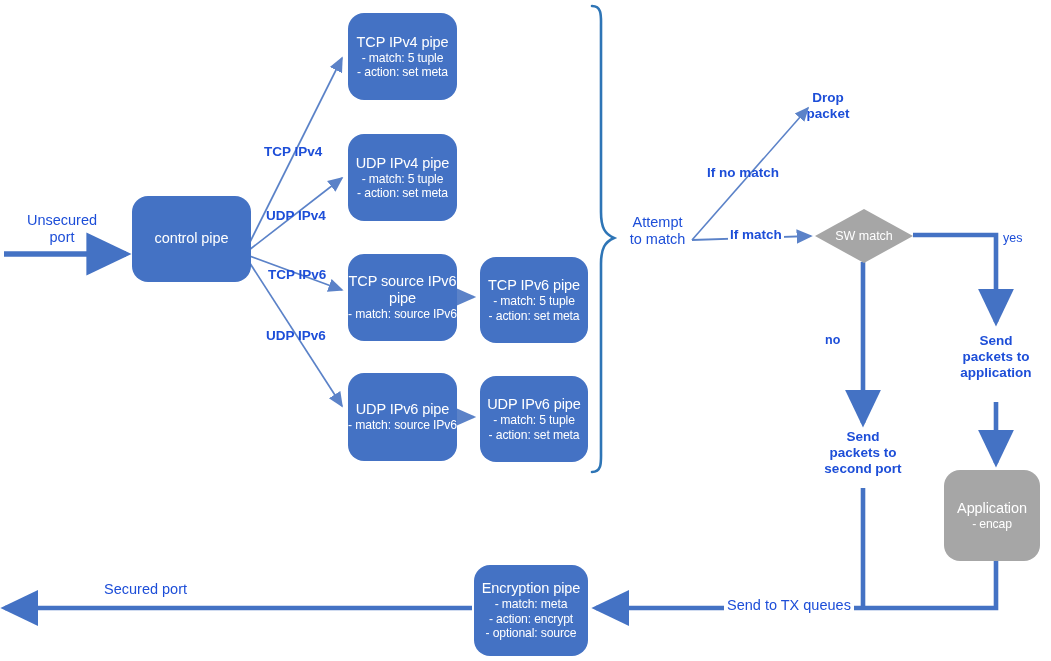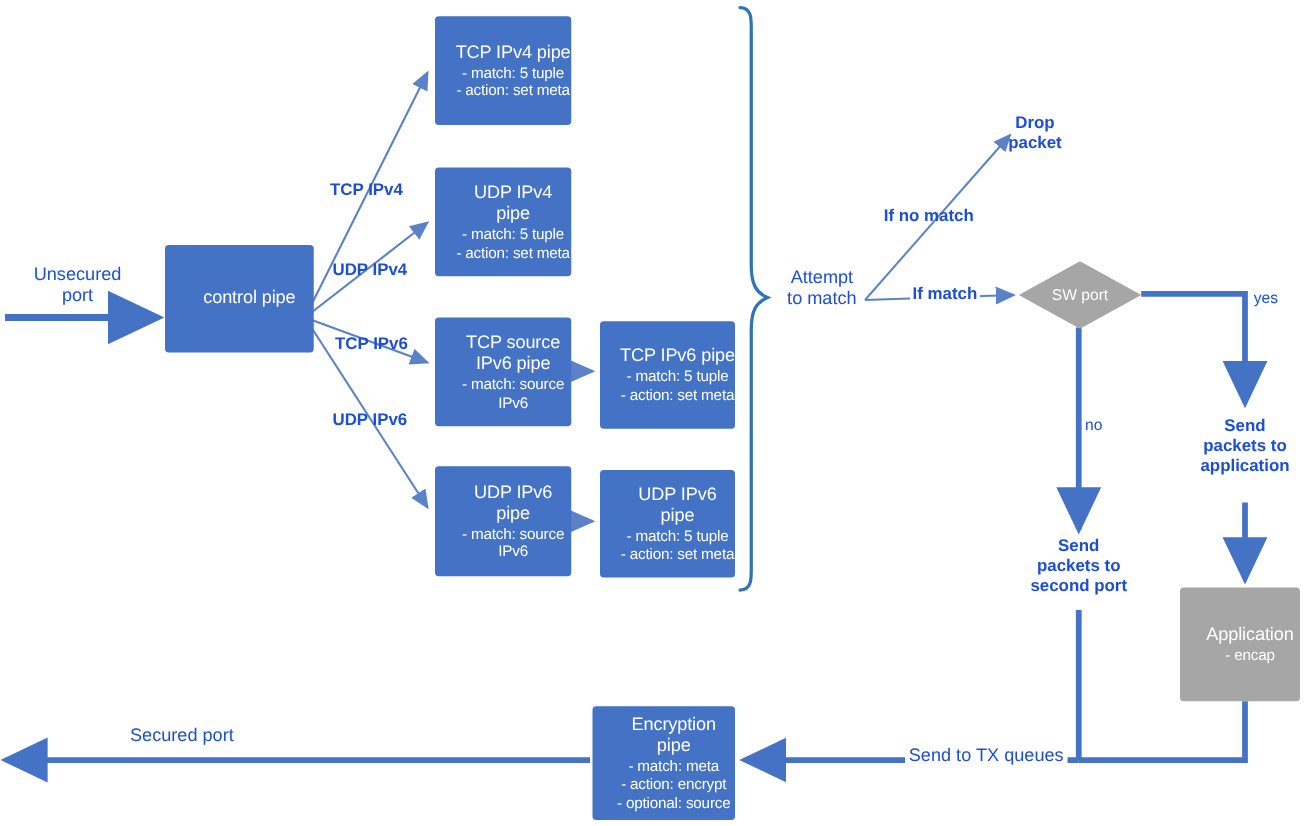--- a/index.html
+++ b/index.html
@@ -21,29 +21,28 @@
     position: absolute;
     left: 0;
     top: 0;
     width: 1051px;
     height: 661px;
     pointer-events: none;
   }
   .node {
     position: absolute;
     box-sizing: border-box;
-    border-radius: 3px;
+    border-radius: 16px;
     display: flex;
     flex-direction: column;
     align-items: center;
     justify-content: center;
     color: #ffffff;
     text-align: center;
     line-height: 1.18;
-    padding-left: 16px;
   }
   .node.blue { background: #4472C4; }
   .node.gray { background: #A6A6A6; }
   .node .title {
     font-size: 14.5px;
     letter-spacing: -0.1px;
   }
   .node .sub {
     font-size: 12.2px;
     letter-spacing: -0.15px;
@@ -191,21 +190,21 @@
     <div class="sub">- match: 5 tuple</div>
     <div class="sub">- action: set meta</div>
   </div>
 
   <div style="position:absolute; left:815px; top:209px; width:98px; height:54px;">
     <svg width="98" height="54" viewBox="0 0 98 54" style="position:absolute; left:0; top:0;">
       <polygon points="49,0 98,27 49,54 0,27" fill="#A6A6A6"></polygon>
     </svg>
     <div style="position:absolute; left:0; top:0; width:98px; height:54px;
                 display:flex; align-items:center; justify-content:center;
-                color:#ffffff; font-size:12.5px;">SW port</div>
+                color:#ffffff; font-size:12.5px;">SW match</div>
   </div>
 
   <div class="node gray" style="left:944px; top:470px; width:96px; height:91px;">
     <div class="title">Application</div>
     <div class="sub">- encap</div>
   </div>
 
   <div class="node blue" style="left:474px; top:565px; width:114px; height:91px;">
     <div class="title">Encryption
 pipe</div>
@@ -230,21 +229,21 @@
 
   <div class="label bold" style="left:707px; top:165px;">If no match</div>
 
   <div class="label bold" style="left:728px; top:227px; background:#ffffff; padding:0 2px;">If match</div>
 
   <div class="label bold center" style="left:796px; top:90px; width:64px;">Drop
 packet</div>
 
   <div class="label small" style="left:1003px; top:231px;">yes</div>
 
-  <div class="label small" style="left:868px; top:333px;">no</div>
+  <div class="label small" style="left:825px; top:333px;font-weight:bold;">no</div>
 
   <div class="label bold center" style="left:942px; top:333px; width:108px;">Send
 packets to
 application</div>
 
   <div class="label bold center" style="left:806px; top:429px; width:114px;">Send
 packets to
 second port</div>
 
   <div class="label plain" style="left:724px; top:597px; background:#ffffff; padding:0 3px;text-align:center;">Send to TX queues</div>

